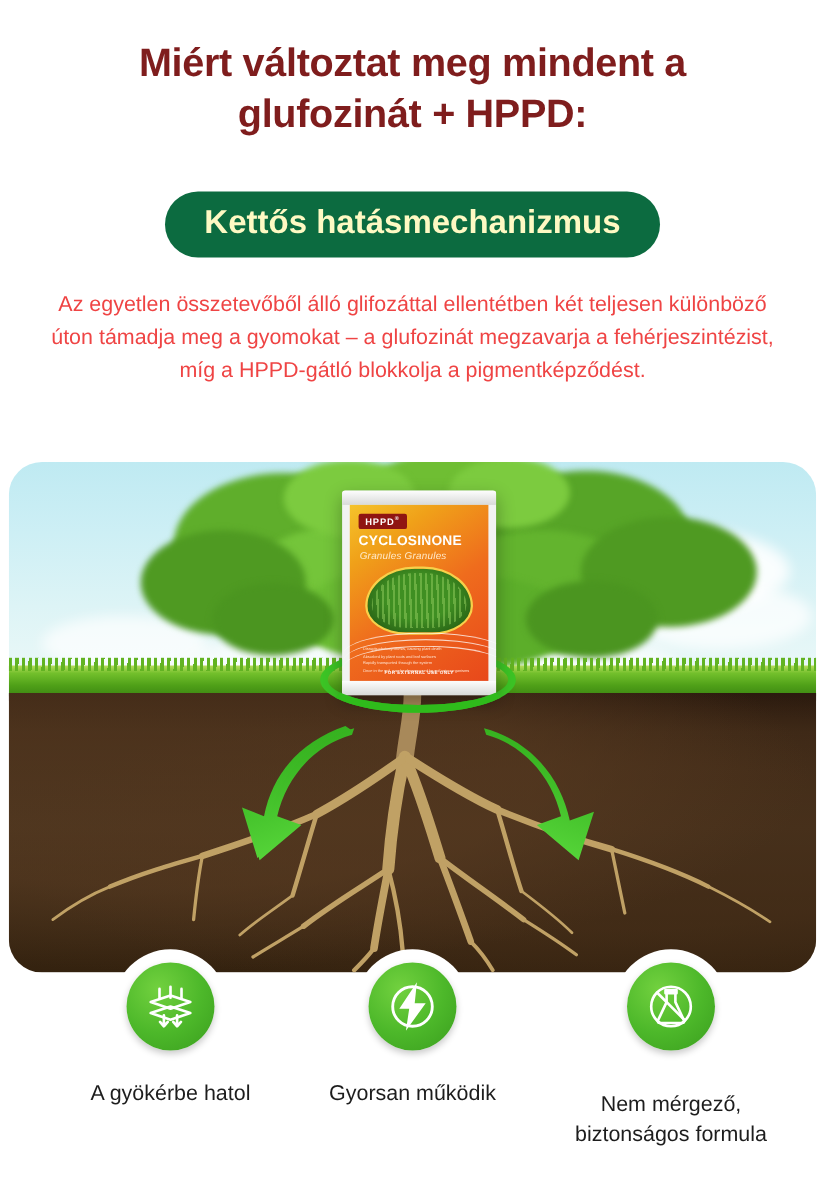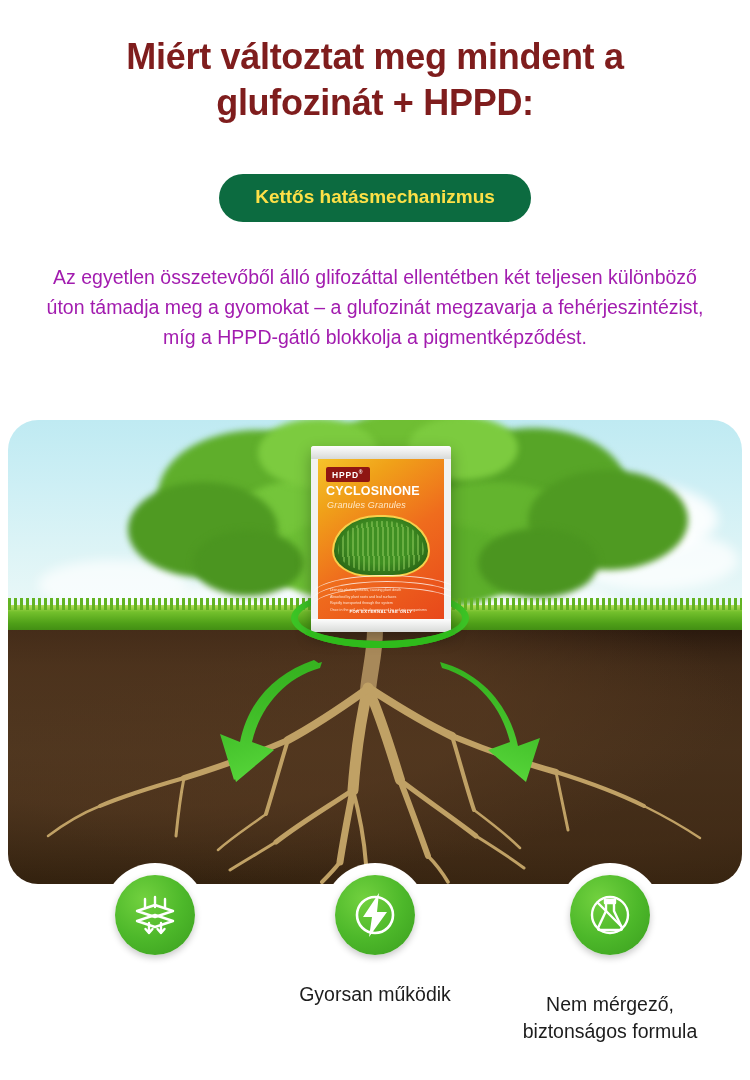--- a/index.html
+++ b/index.html
@@ -17,32 +17,32 @@
     text-align: center;
     font-size: 36px; font-weight: bold; line-height: 1.28;
     color: #7f1d1d; letter-spacing: -0.3px;
   }
 
   
   .badge-wrap { position: absolute; top: 174px; left: 0; width: 750px; text-align: center; }
   .badge {
     display: inline-block;
     background: #0c6b40;
-    color: #fde047;
-    font-size: 19px; font-weight: bold;
+    color: #fef9c3;
+    font-size: 30px; font-weight: bold;
     padding: 13px 36px 15px 36px;
     border-radius: 34px;
     line-height: 1.05;
   }
 
   
   .para {
     position: absolute; top: 262px; left: 35px; width: 680px;
     text-align: center;
-    font-size: 19.5px; line-height: 1.55; color: #a21caf;
+    font-size: 19.5px; line-height: 1.55; color: #ef4444;
   }
 
   
   .scene {
     position: absolute; left: 8px; top: 420px;
     width: 734px; height: 464px;
     border-radius: 30px;
     overflow: hidden;
   }
   .sky {
@@ -322,20 +322,21 @@
             <path d="M6 20 L24 14 L42 20 L24 26 Z"></path>
             <path d="M6 30 L24 24 L42 30 L24 36 Z"></path>
             <path d="M14 8 L14 17"></path>
             <path d="M24 6 L24 16"></path>
             <path d="M34 8 L34 17"></path>
             <path d="M18 32 L18 42 M14.5 38 L18 42 L21.5 38"></path>
             <path d="M30 32 L30 42 M26.5 38 L30 42 L33.5 38"></path>
           </svg>
         </div>
       </div>
+      <div class="feature-label">A gyökérbe hatol</div>
     </div>
 
     <div class="feature f2">
       <div class="icon-halo">
         <div class="icon-circle">
           <svg width="50" height="50" viewBox="0 0 50 50">
             <circle cx="25" cy="25" r="18" fill="none" stroke="#ffffff" stroke-width="2.6"></circle>
             <path d="M29 3 L13 27 L22 27 L19 47 L37 22 L27 22 Z" fill="#ffffff"></path>
           </svg>
         </div>

